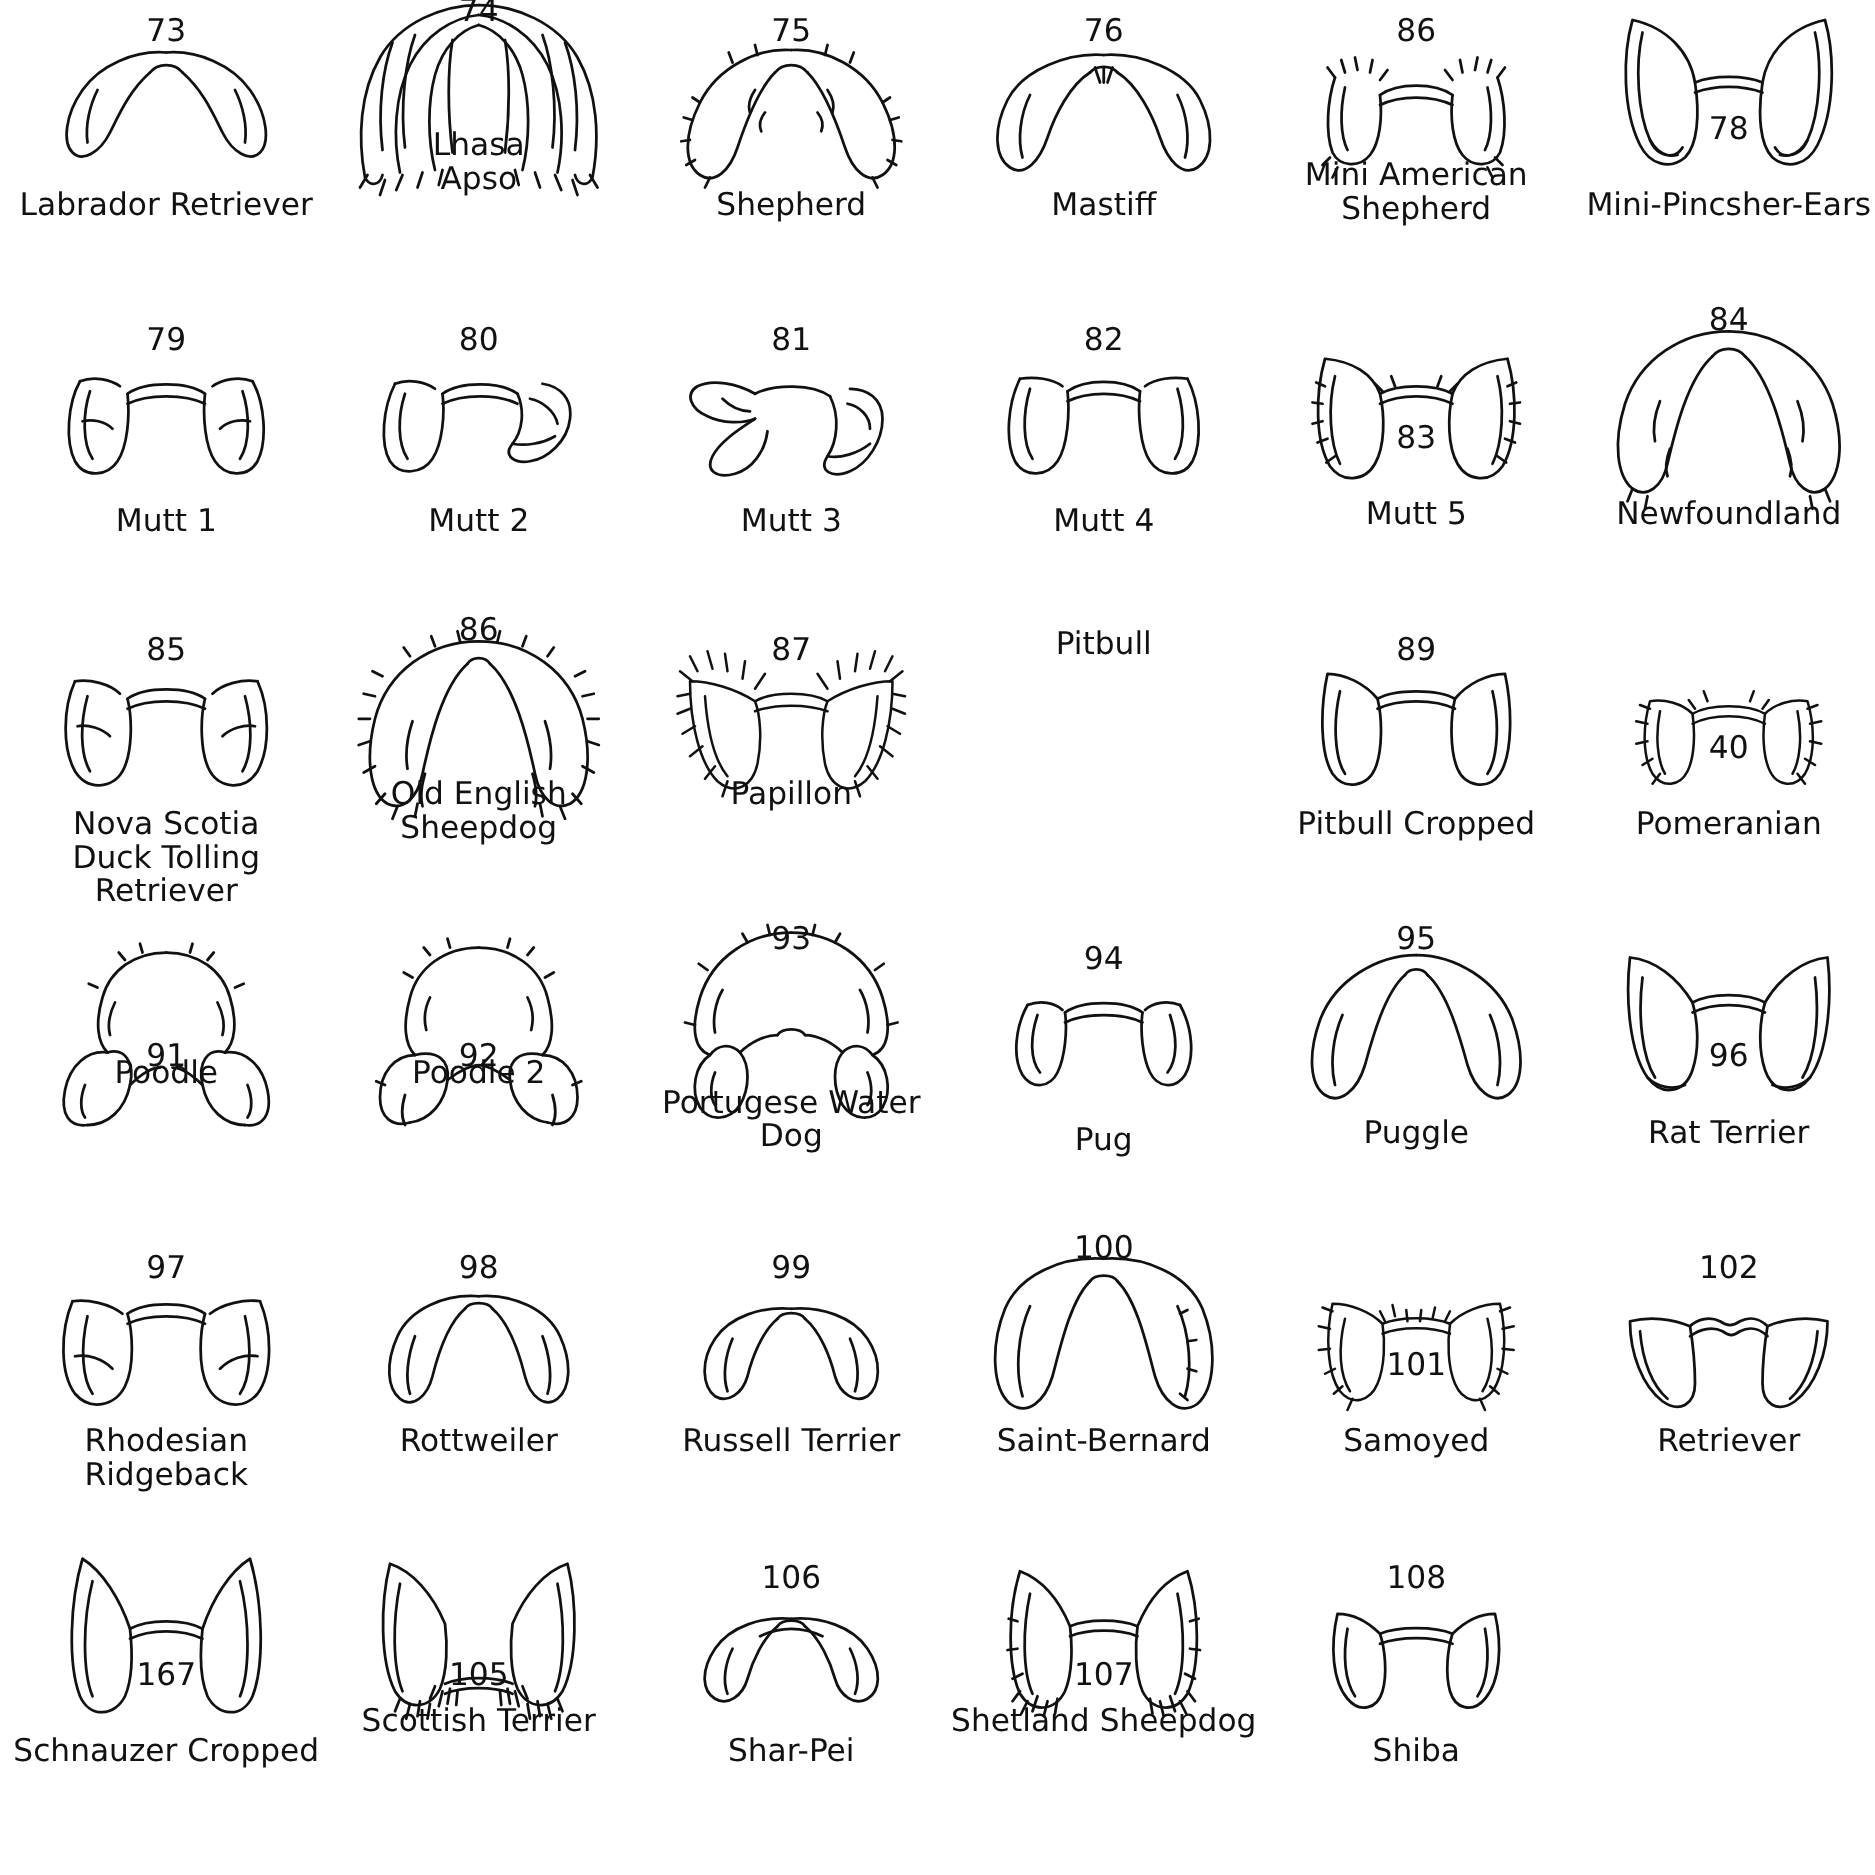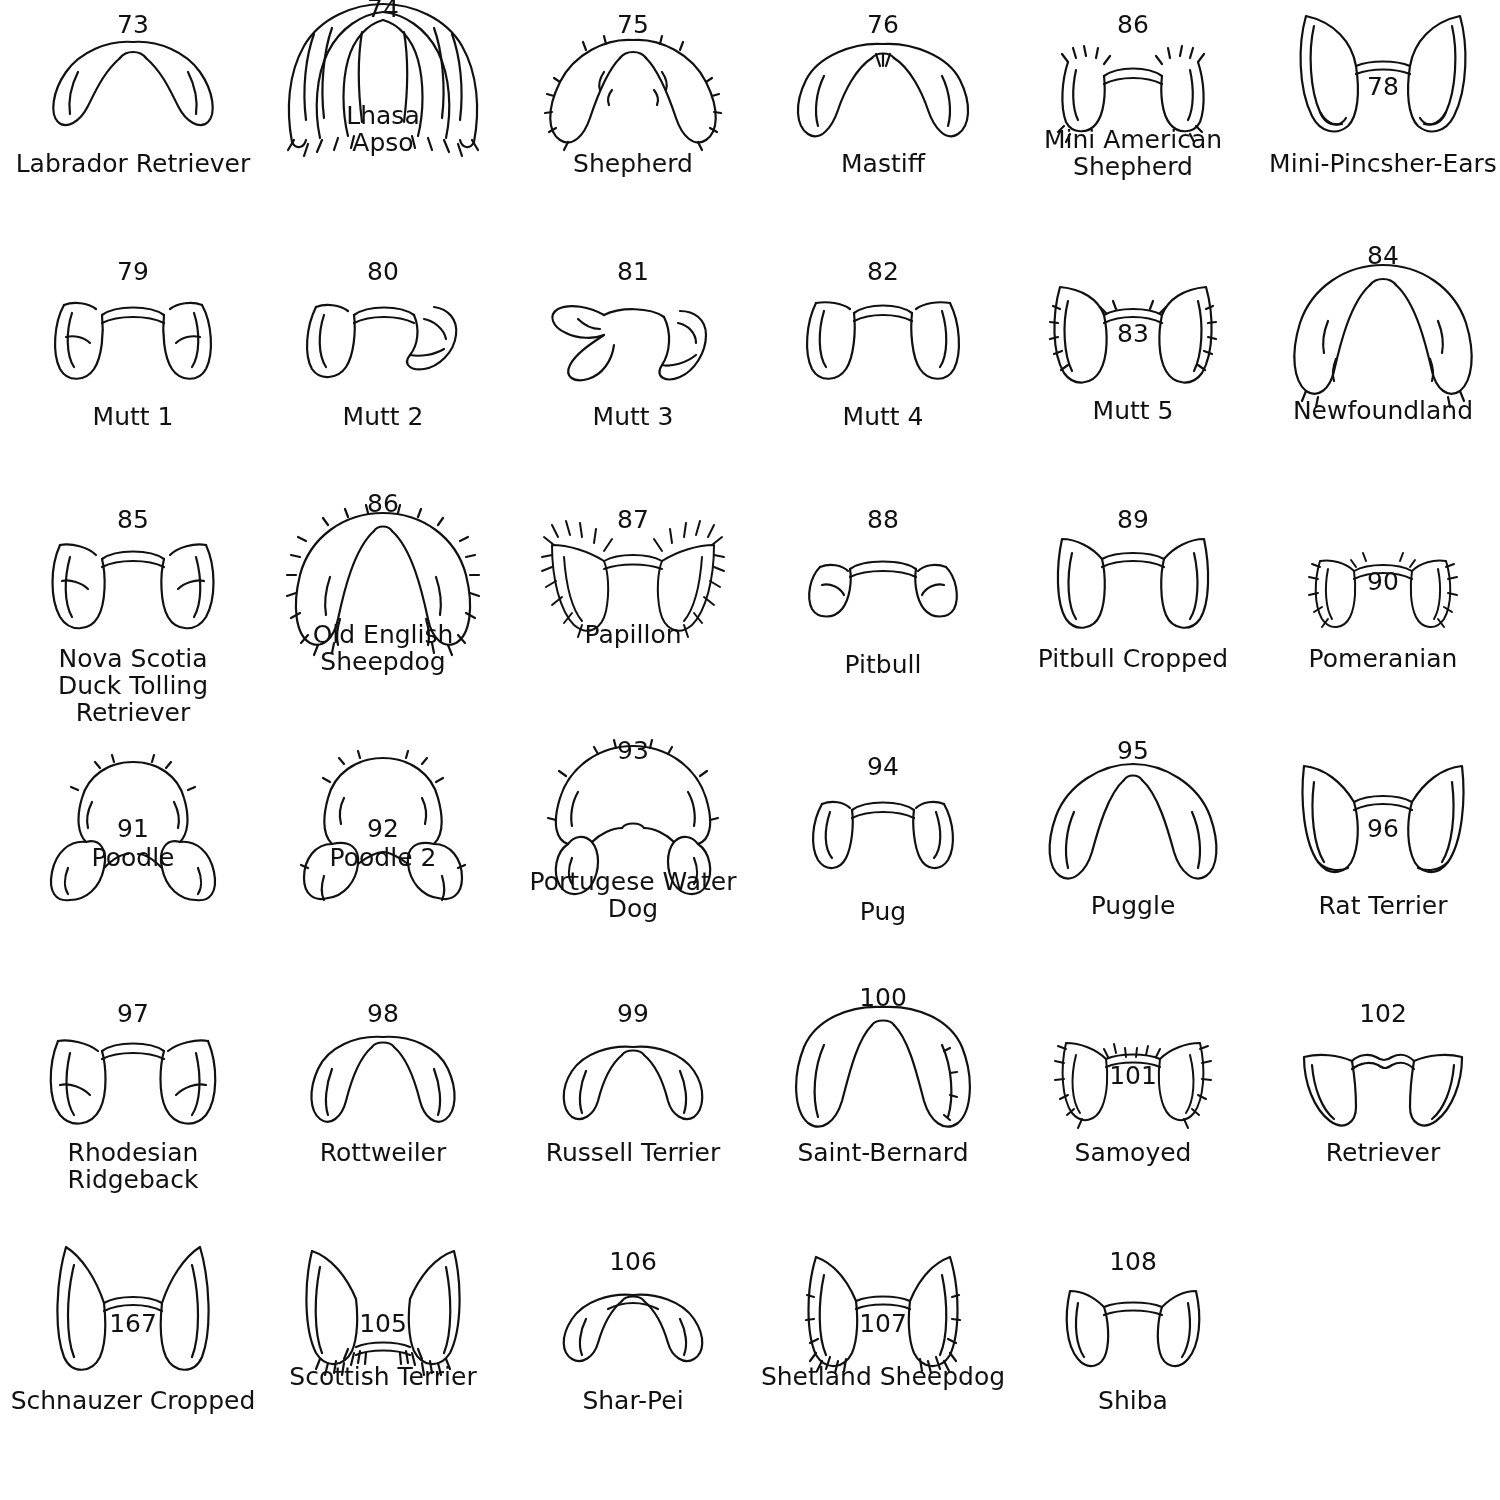--- a/index.html
+++ b/index.html
@@ -61,21 +61,21 @@
     text-align: center;
     color: #111;
     max-width: 245px;
     margin-top: -4px;
     z-index: 2;
     position: relative;
   }
   
   .n-top-c   { top: 2px;  left: 50%; transform: translateX(-50%); }
   .n-top-hi  { top: -14px; left: 50%; transform: translateX(-50%); }
-  .n-mid     { top: 64px; left: 50%; transform: translateX(-50%); }
+  .n-mid     { top: 80px; left: 50%; transform: translateX(-50%); }
   .label.overlap { margin-top: -34px; }
   .label.overlap2 { margin-top: -58px; }
   .label.tight { margin-top: -10px; }
 </style>
 </head>
 <body>
 
 <div id="sheet">
   <div class="grid">
 
@@ -340,54 +340,41 @@
           <path d="M46 40 l-10 -8 M50 32 l-6 -12 M62 30 l-4 -14 M74 32 l-2 -14 M86 38 l2 -14 M96 46 l8 -12"></path>
           <path d="M204 40 l10 -8 M200 32 l6 -12 M188 30 l4 -14 M176 32 l2 -14 M164 38 l-2 -14 M154 46 l-8 -12"></path>
           <path d="M44 50 l-10 2 M44 62 l-10 4 M48 76 l-10 6 M54 92 l-10 8 M64 108 l-8 10 M74 120 l-4 12"></path>
           <path d="M206 50 l10 2 M206 62 l10 4 M202 76 l10 6 M196 92 l10 8 M186 108 l8 10 M176 120 l4 12"></path>
         </svg>
       </div>
       <div class="label overlap">Papillon</div>
     </div>
 
     <div class="cell">
-      <div class="art">
-        <span class="num n-top-c">88</span>
-        <svg width="250" height="150" viewBox="0 0 250 150" fill="none" stroke="#111" stroke-width="2.2" stroke-linecap="round" stroke-linejoin="round">
-          <path d="M62 62 C52 72 48 92 54 104 C60 114 76 114 84 104 C92 94 94 76 92 64"></path>
-          <path d="M188 62 C198 72 202 92 196 104 C190 114 174 114 166 104 C158 94 156 76 158 64"></path>
-          <path d="M92 64 C106 54 144 54 158 64"></path>
-          <path d="M92 72 C108 64 142 64 158 72"></path>
-          <path d="M62 62 C72 58 84 60 90 66"></path>
-          <path d="M188 62 C178 58 166 60 160 66"></path>
-          <path d="M64 80 C72 78 82 82 86 90"></path>
-          <path d="M186 80 C178 78 168 82 164 90"></path>
-        </svg>
-      </div>
       <div class="label">Pitbull</div>
     </div>
 
     <div class="cell">
       <div class="art">
         <span class="num n-top-c">89</span>
         <svg width="250" height="150" viewBox="0 0 250 150" fill="none" stroke="#111" stroke-width="2.2" stroke-linecap="round" stroke-linejoin="round">
           <path d="M54 34 C48 62 48 98 58 114 C68 128 86 124 92 110 C98 96 98 70 94 54 C84 42 68 34 54 34 Z"></path>
           <path d="M196 34 C202 62 202 98 192 114 C182 128 164 124 158 110 C152 96 152 70 156 54 C166 42 182 34 196 34 Z"></path>
           <path d="M94 54 C108 46 142 46 156 54"></path>
           <path d="M94 62 C110 54 140 54 156 62"></path>
           <path d="M64 48 C58 74 60 102 68 114"></path>
           <path d="M186 48 C192 74 190 102 182 114"></path>
         </svg>
       </div>
       <div class="label tight">Pitbull Cropped</div>
     </div>
 
     <div class="cell">
       <div class="art">
-        <span class="num n-mid">90</span>
+        <span class="num n-mid">40</span>
         <svg width="250" height="150" viewBox="0 0 250 150" fill="none" stroke="#111" stroke-width="2" stroke-linecap="round" stroke-linejoin="round">
           <path d="M62 56 C56 76 56 100 64 114 C72 126 86 124 92 112 C98 100 98 80 96 66 C88 58 74 54 62 56 Z"></path>
           <path d="M188 56 C194 76 194 100 186 114 C178 126 164 124 158 112 C152 100 152 80 154 66 C162 58 176 54 188 56 Z"></path>
           <path d="M96 66 C110 58 140 58 154 66"></path>
           <path d="M96 74 C112 66 138 66 154 74"></path>
           <path d="M70 64 C66 84 68 104 74 114"></path>
           <path d="M180 64 C184 84 182 104 176 114"></path>
           <path d="M62 62 l-8 -3 M60 74 l-9 -2 M60 88 l-9 2 M64 102 l-8 5 M70 114 l-6 8"></path>
           <path d="M188 62 l8 -3 M190 74 l9 -2 M190 88 l9 2 M186 102 l8 5 M180 114 l6 8"></path>
           <path d="M98 62 l-5 -7 M108 56 l-3 -8 M142 56 l3 -8 M152 62 l5 -7"></path>

